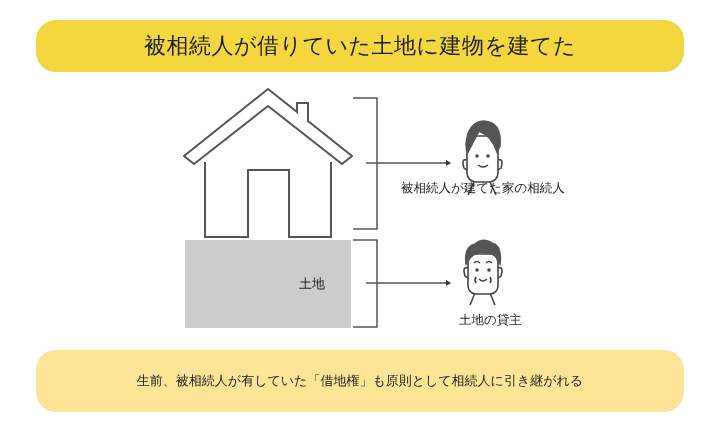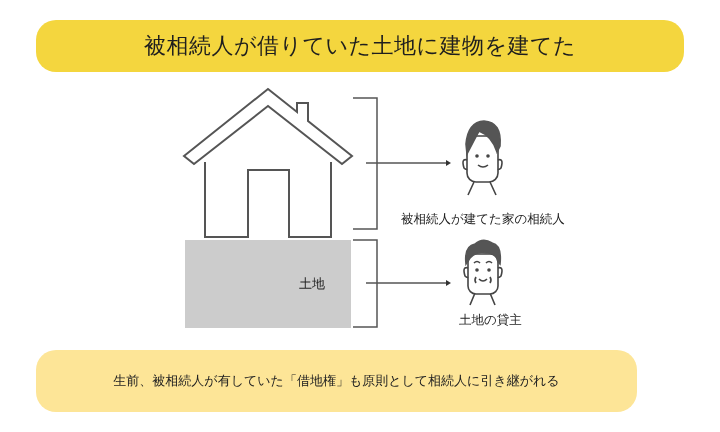--- a/index.html
+++ b/index.html
@@ -1,21 +1,21 @@
 <!DOCTYPE html>
 <html><head>
 <meta charset="utf-8">
 <style>
   html,body{margin:0;padding:0;}
   body{width:720px;height:432px;background:#ffffff;position:relative;overflow:hidden;
        font-family:"DejaVu Sans","Liberation Sans",sans-serif;color:#222;}
   .title-bar{position:absolute;left:36px;top:20px;width:648px;height:52px;border-radius:20px;
        background:#f4d63e;display:flex;align-items:center;justify-content:center;}
   .title-bar span{font-size:22px;color:#1e1e1e;letter-spacing:0.5px;}
-  .note-bar{position:absolute;left:36px;top:350px;width:601px;height:62px;border-radius:20px;
+  .note-bar{position:absolute;left:36px;top:350px;width:648px;height:62px;border-radius:20px;
        background:#fde597;display:flex;align-items:center;justify-content:center;}
   .note-bar span{font-size:13px;color:#222;}
   svg.diagram{position:absolute;left:0;top:0;}
   .land-label{position:absolute;left:185px;top:240px;width:166px;height:88px;display:flex;
        align-items:center;justify-content:center;font-size:13px;color:#222;padding-left:44px;}
   .caption{position:absolute;font-size:12.5px;color:#222;white-space:nowrap;}
 </style>
 </head>
 <body>
 
@@ -63,18 +63,18 @@
     <path d="M468,268 Q462,266 465,276 Q467,278 468,277 M498,268 Q504,266 501,276 Q499,278 498,277"></path>
     <path d="M474,263 Q477,260 480,263 M486,263 Q489,260 492,263"></path>
     <circle cx="477" cy="270" r="1" fill="#444"></circle>
       <circle cx="489" cy="270" r="1" fill="#444"></circle>
     <path d="M479,279 Q483,283 487,279"></path>
     <path d="M476,277 Q474,280 476,283 M490,277 Q492,280 490,283"></path>
   </g>
 </svg>
 
 <div class="land-label">土地</div>
-<div class="caption" style="left:401px;top:211px;">被相続人が建てた家の相続人</div>
+<div class="caption" style="left:401px;top:180px;">被相続人が建てた家の相続人</div>
 <div class="caption" style="left:459px;top:312px;font-family:Liberation Mono, monospace;">土地の貸主</div>
 
 <div class="note-bar">
   <span>生前、被相続人が有していた「借地権」も原則として相続人に引き継がれる</span>
 </div>
 
 </body></html>

